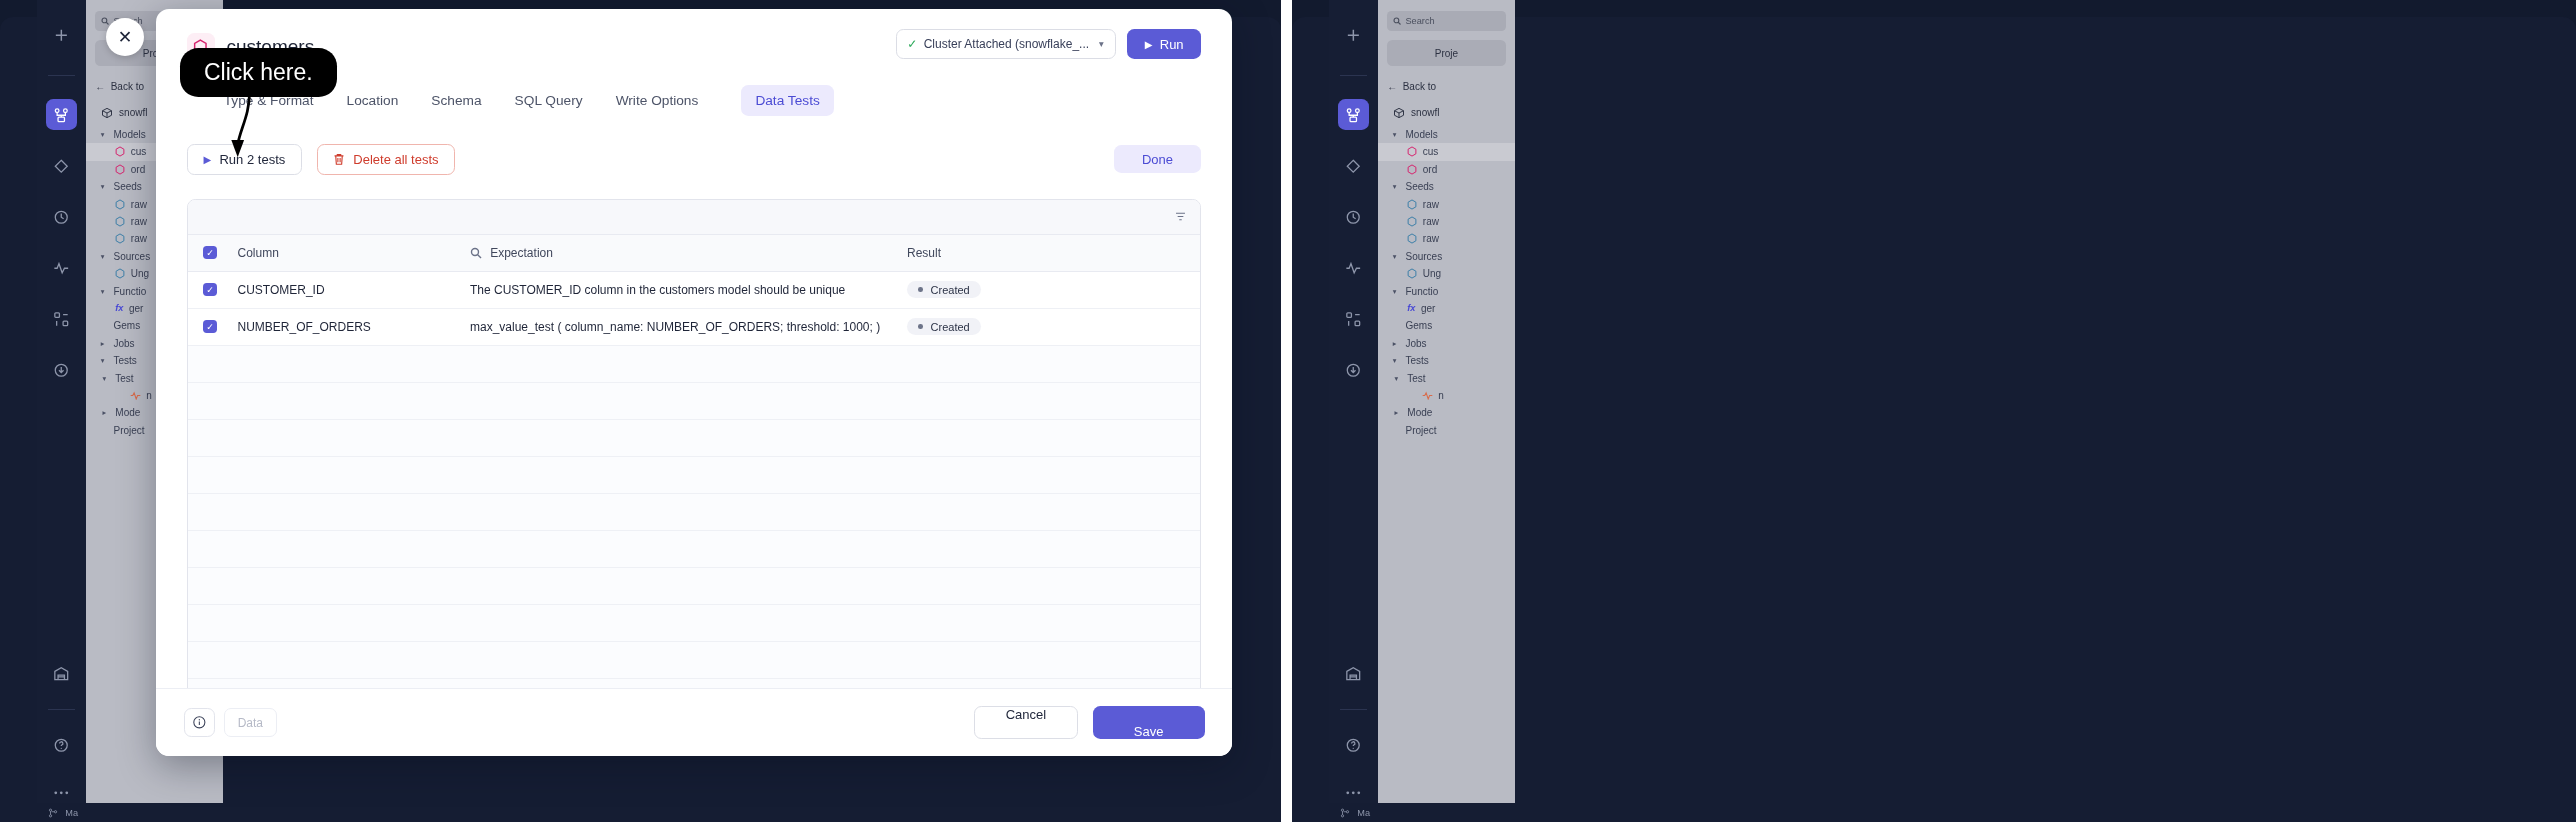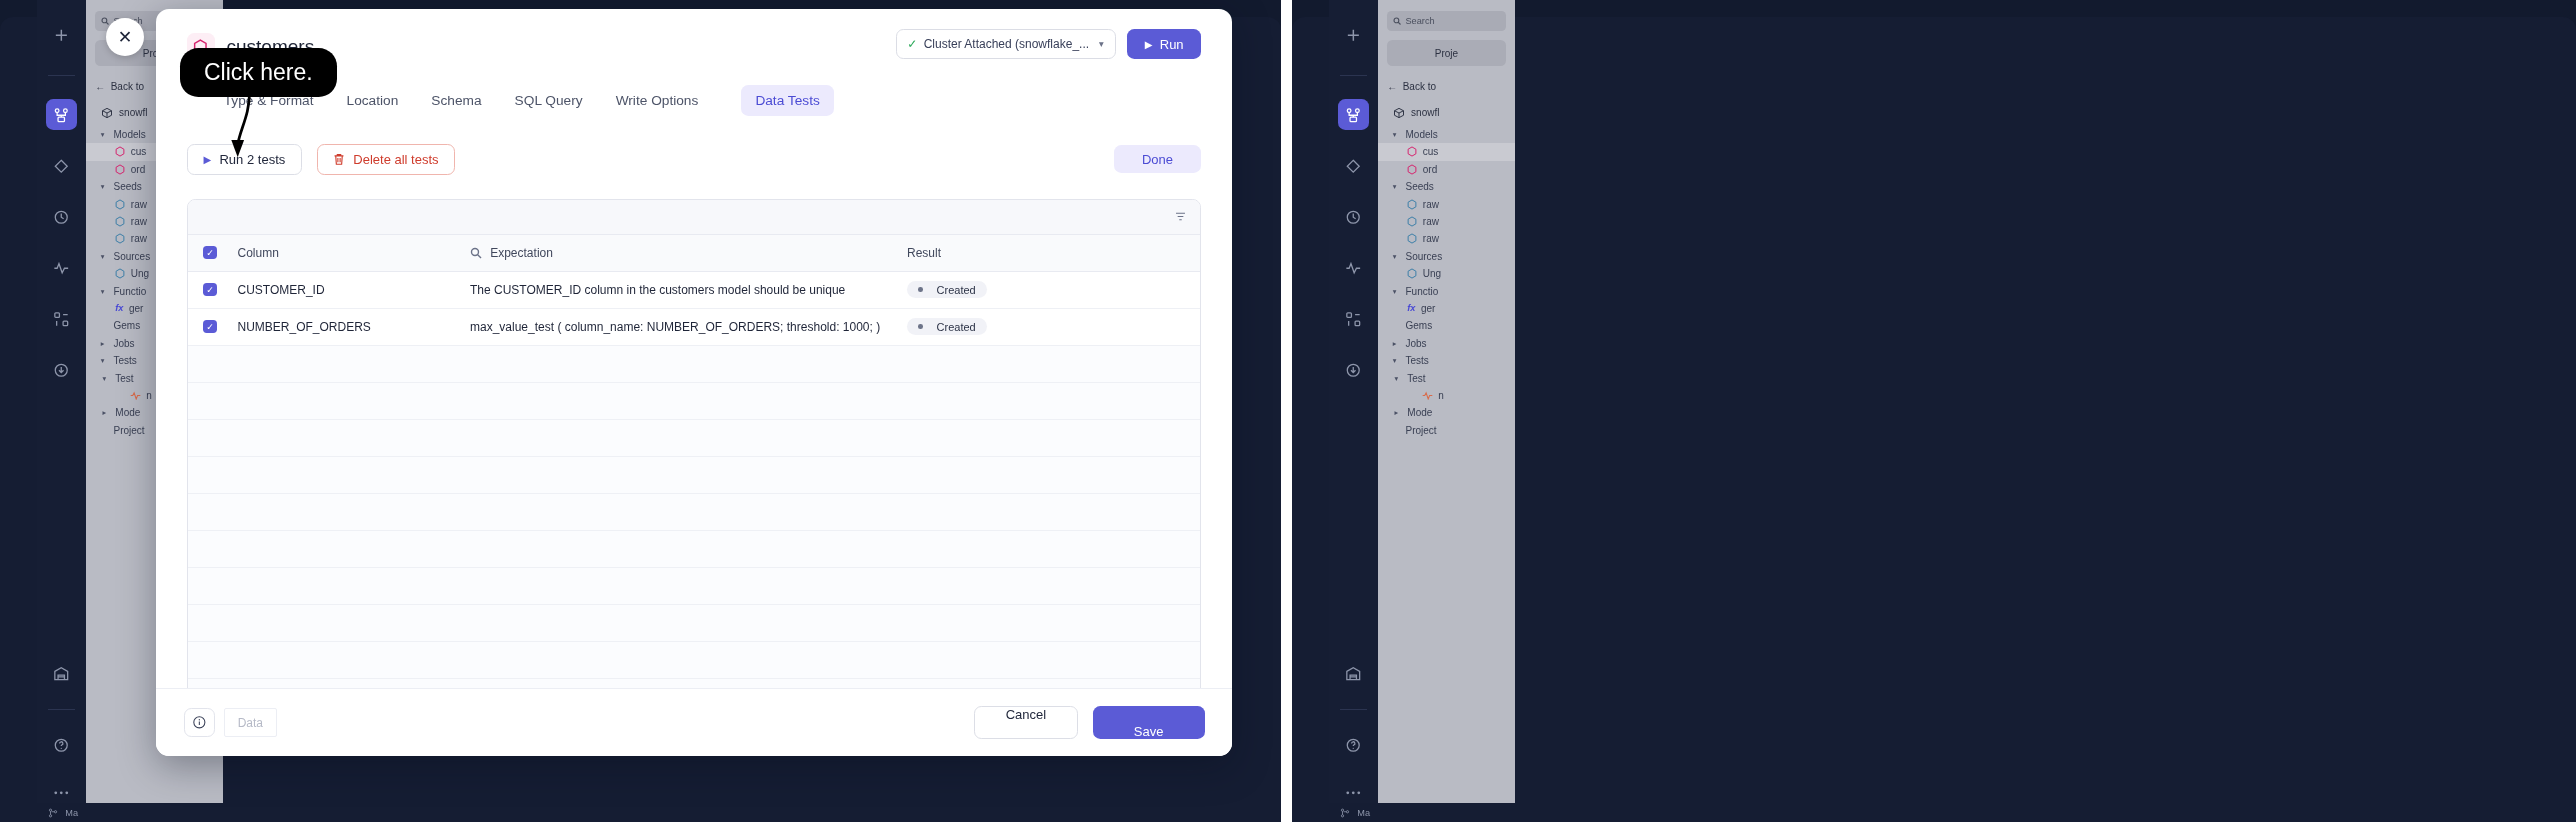--- a/index.html
+++ b/index.html
@@ -101,32 +101,32 @@
   .tbl-row  { height:37px; display:flex; align-items:center; border-bottom:0.9px solid #eef0f5;
               font-size:12px; color:#1f2538; background:#fff; }
   .tbl-row.empty { background:#fbfcfe; }
   .c-chk  { width:44px; display:flex; justify-content:center; }
   .c-col  { width:238px; padding-left:5.5px; }
   .c-exp  { flex:1; display:flex; align-items:center; gap:8.2px; }
   .c-res  { width:293px; }
   .cbox { width:13.7px; height:13.7px; border-radius:3.7px; background:#5b5bd6; color:#fff;
           display:flex; align-items:center; justify-content:center; font-size:9.2px; }
   .cbox.head { background:#5b5bd6; }
-  .pill-created { display:inline-flex; align-items:center; gap:14px; background:#f1f2f7;
+  .pill-created { display:inline-flex; align-items:center; gap:8px; background:#f1f2f7;
                   border-radius:10px; padding:2.7px 11px; font-size:11px; color:#2c3347; }
   .pill-created .dot { width:4.6px; height:4.6px; border-radius:50%; background:#6d7489; }
   .tbl-foot { height:31px; display:flex; align-items:center; padding-left:13px;
               font-size:12px; color:#1f2538; background:#fff; border-top:0.9px solid #e8eaf1; }
 
   
   .modal-foot { position:absolute; left:0; right:0; bottom:0; height:68px; background:#fff;
                 border-top:0.9px solid #eceef4; display:flex; align-items:center; padding:0 27.5px; }
   .foot-icon { width:31px; height:29px; border:0.9px solid #e2e4ec; border-radius:7.3px;
                display:flex; align-items:center; justify-content:center; color:#3a4158; }
-  .foot-data { height:29px; border:0.9px solid #eceef4; border-radius:2px; display:flex; align-items:center;
+  .foot-data { height:29px; border:0.9px solid #eceef4; border-radius:7px; display:flex; align-items:center;
                padding:0 13px; color:#b6bac7; font-size:12px; margin-left:9.2px; }
   .foot-spacer { flex:1; }
   .btn-cancel { height:33px; border:0.9px solid #dcdee6; border-radius:7.3px; background:#fff;
                 display:flex; padding:0 31px; font-size:13px; color:#22283c; }
   .btn-save { height:33px; border-radius:7.3px; background:#5b5bd6; color:#fff; font-size:13px;
               display:flex; align-items:flex-end; padding:0 41px; margin-left:14.7px; }
 
   
   .callout { position:absolute; left:180px; top:48px; background:#000; color:#fff; border-radius:18.3px;
              padding:11px 24px; font-size:23px; z-index:8; }

